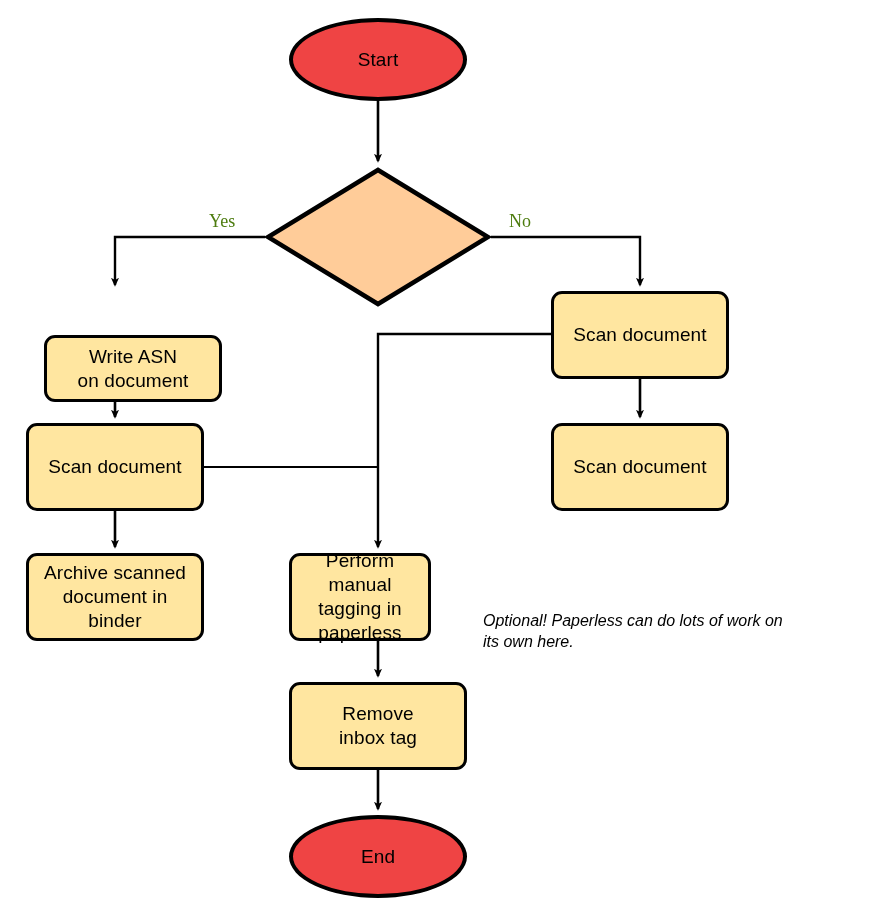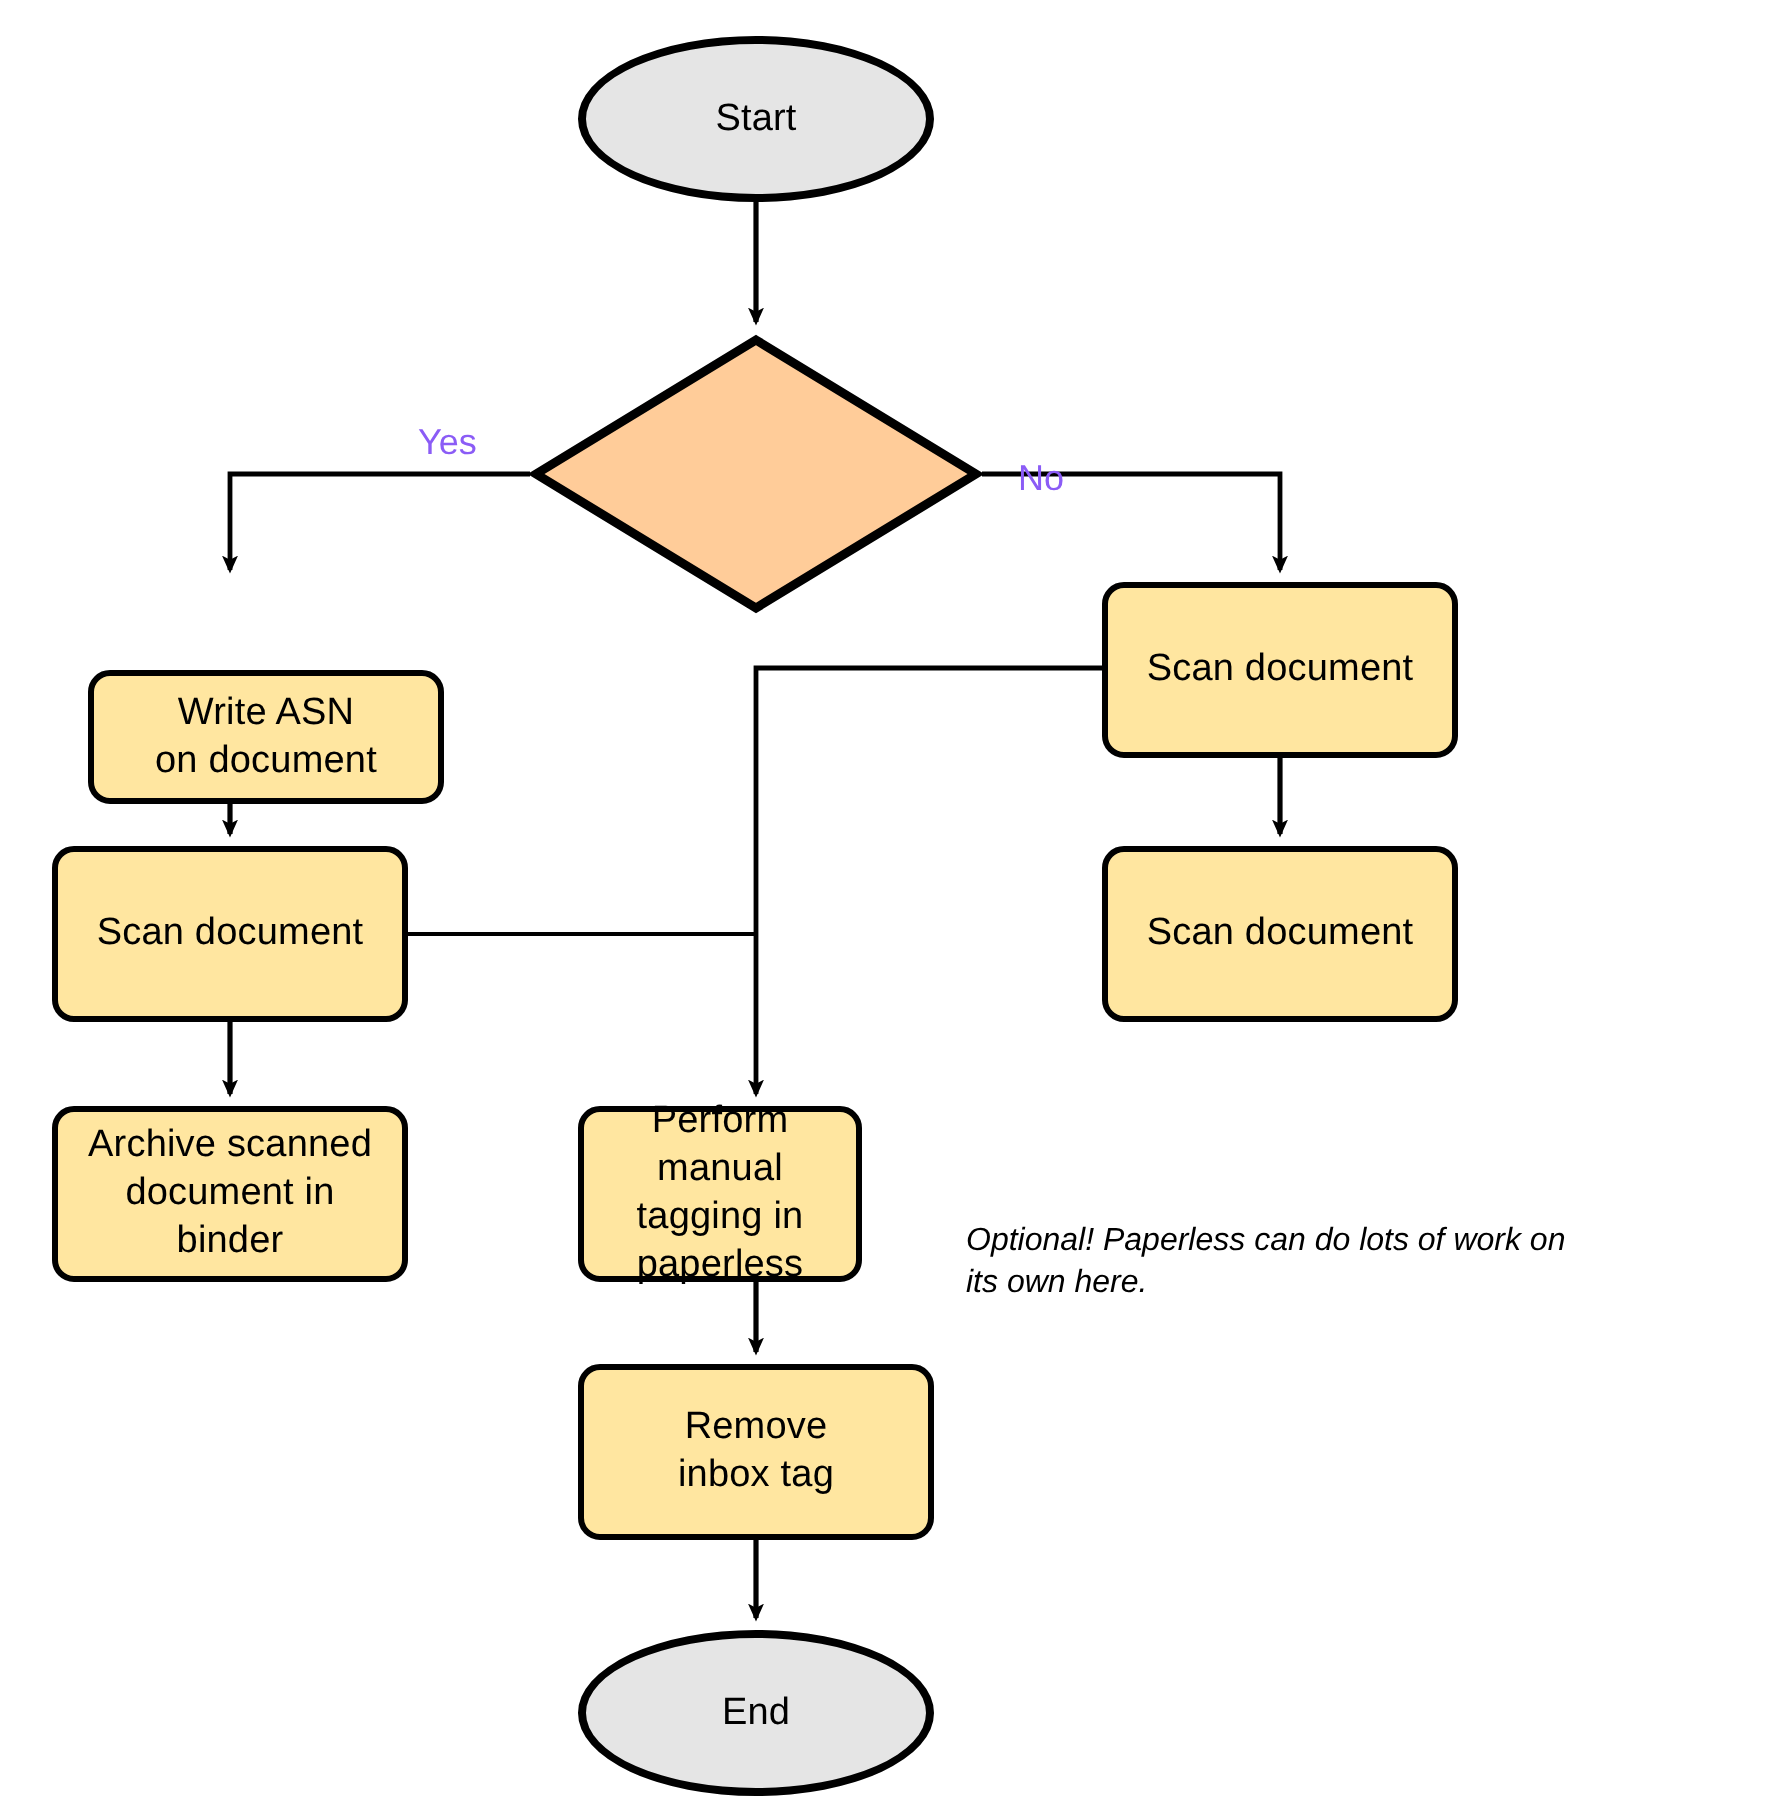--- a/index.html
+++ b/index.html
@@ -44,41 +44,42 @@
     padding: 0 6px;
   }
   .node-process {
     border: 3px solid #000000;
     border-radius: 11px;
     background: #ffe6a0;
   }
   .node-terminator {
     border: 4px solid #000000;
     border-radius: 50%;
-    background: #e5e5e5;
+    background: #ef4444;
   }
   .node-decision {
     background: transparent;
     border: 0;
   }
   .node-decision .diamond-svg {
     position: absolute;
     left: 0;
     top: 0;
   }
   .node-decision .node-label {
     position: relative;
     z-index: 2;
   }
   .edge-label {
     position: absolute;
     font-size: 18px;
-    color: #8b5cf6;
+    color: #4d7c0f;
     background: transparent;
     white-space: nowrap;
+    font-family: Liberation Serif, serif;
   }
   .note {
     position: absolute;
     font-style: italic;
     font-size: 16px;
     line-height: 1.35;
     color: #000000;
     white-space: pre-line;
   }
 </style>
@@ -122,21 +123,21 @@
   <div class="node node-decision" style="left:265px; top:167px; width:226px; height:140px;">
     <svg class="diamond-svg" width="226" height="140" viewBox="0 0 226 140" xmlns="http://www.w3.org/2000/svg">
       <polygon points="113,3 223,70 113,137 3,70" fill="#ffcc99" stroke="#000000" stroke-width="4.5" stroke-linejoin="miter"></polygon>
     </svg>
   </div>
 
   <div class="edge-label" style="left:209px; top:211px;">
     <span>Yes</span>
   </div>
 
-  <div class="edge-label" style="left:509px; top:211px;margin-top:18px;">
+  <div class="edge-label" style="left:509px; top:211px;">
     <span>No</span>
   </div>
 
   <div class="node node-process" style="left:44px; top:291px; width:178px; height:67px;margin-top:44px;">
     <span class="node-label">Write ASN
 on document</span>
   </div>
 
   <div class="node node-process" style="left:26px; top:423px; width:178px; height:88px;">
     <span class="node-label">Scan document</span>

